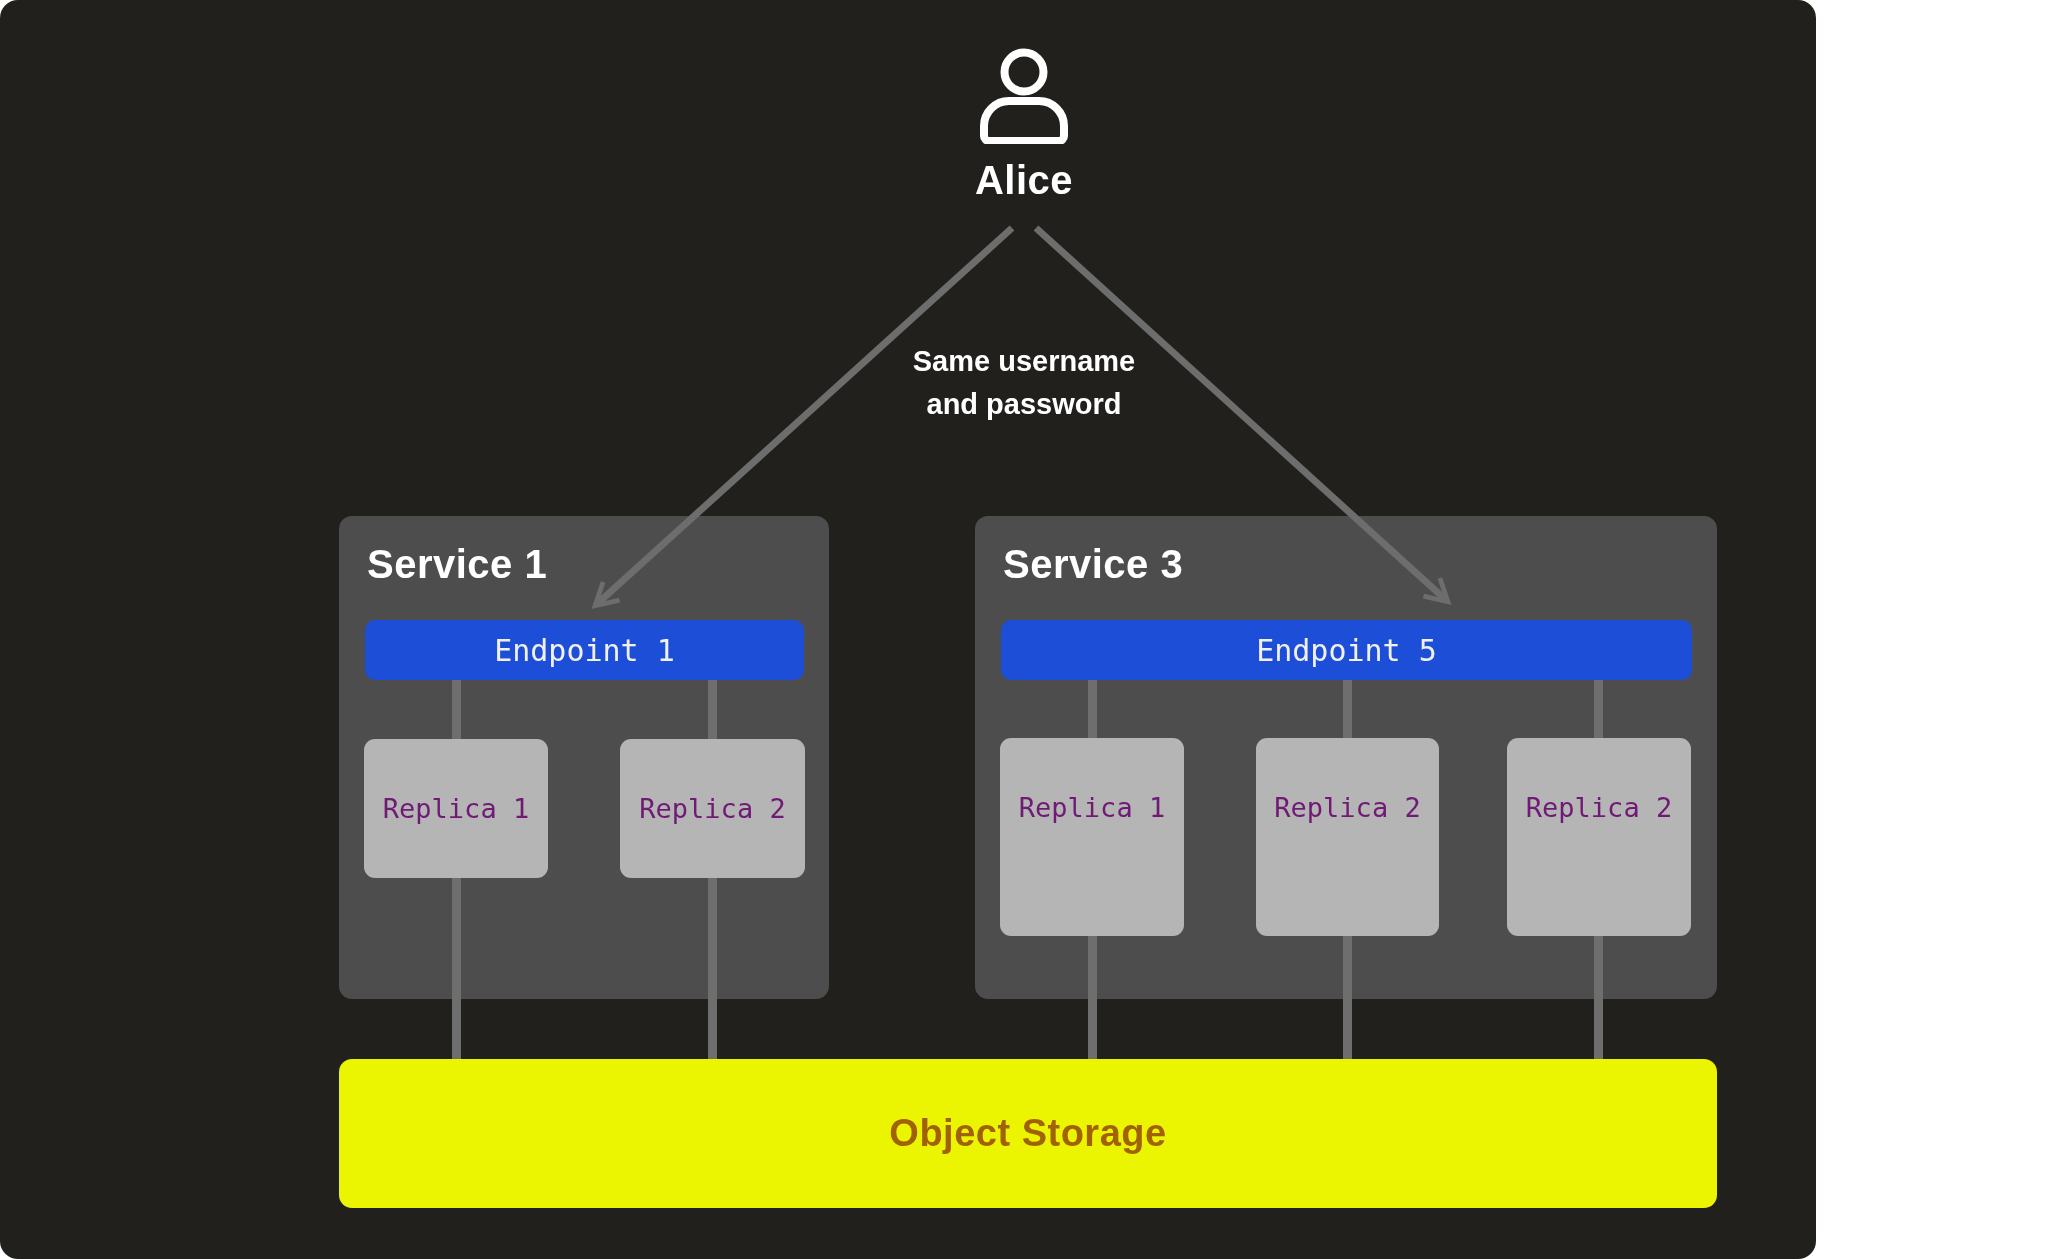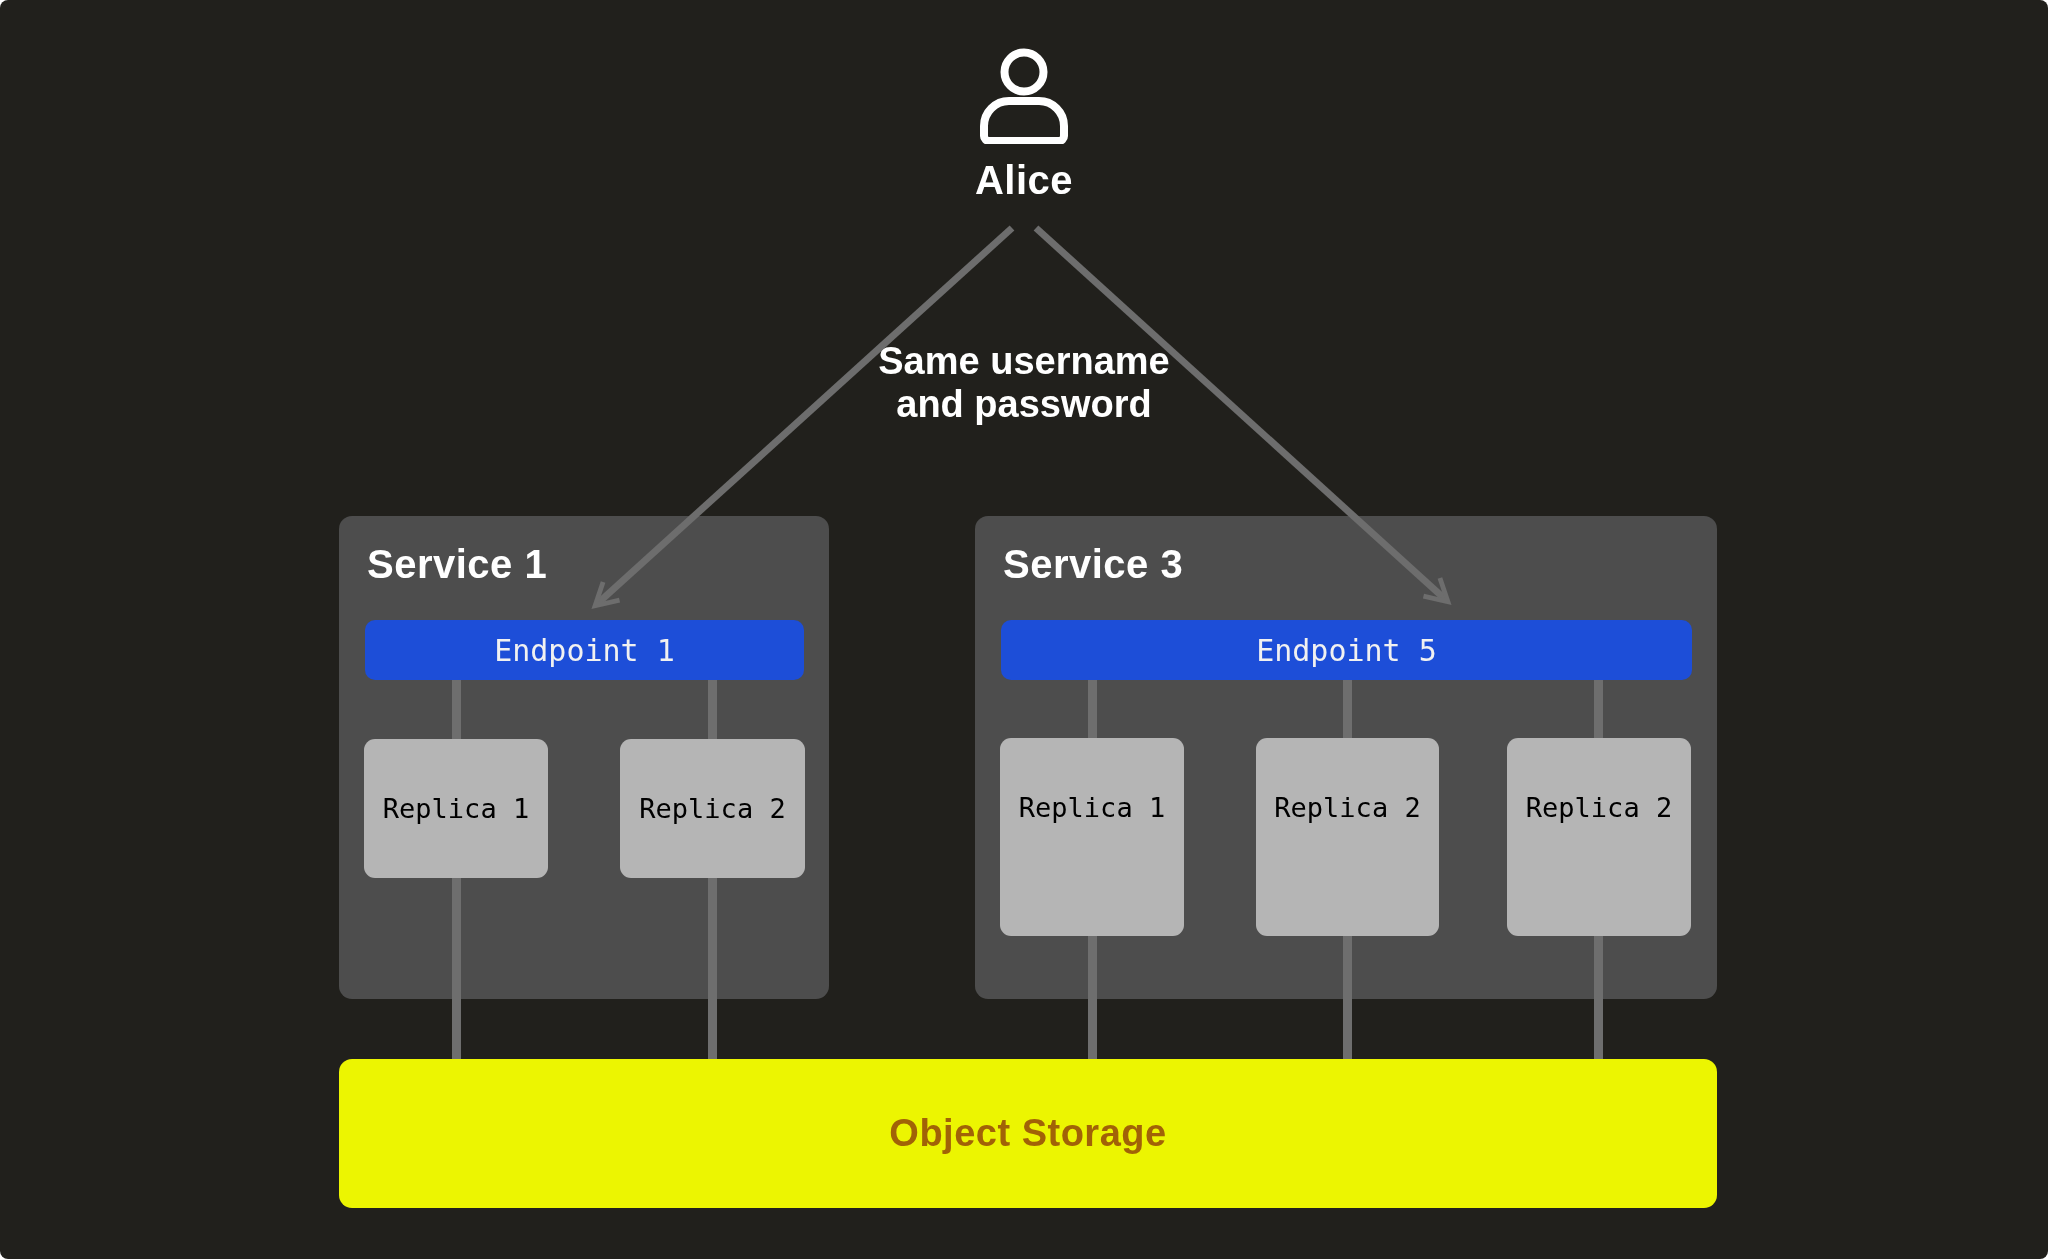--- a/index.html
+++ b/index.html
@@ -3,24 +3,24 @@
 <meta charset="utf-8">
 <style>
   html, body {
     margin: 0;
     padding: 0;
     background: #ffffff;
     font-family: "Liberation Sans", sans-serif;
   }
   .canvas {
     position: relative;
-    width: 2048px;
+    width: 1816px;
     height: 1259px;
     background: #21201c;
-    border-radius: 8px;
+    border-radius: 18px;
     overflow: hidden;
   }
   
   .user-icon {
     position: absolute;
     left: 980px;
     top: 46px;
     width: 88px;
     height: 98px;
   }
@@ -36,21 +36,21 @@
     letter-spacing: 0.5px;
   }
   
   .auth-label {
     position: absolute;
     left: 724px;
     top: 340px;
     width: 600px;
     text-align: center;
     color: #ffffff;
-    font-size: 38px;
+    font-size: 29px;
     font-weight: bold;
     line-height: 43px;
   }
   
   .arrows {
     position: absolute;
     left: 0; top: 0;
     width: 2048px;
     height: 1259px;
     z-index: 3;
@@ -91,21 +91,21 @@
     color: #f1f1f1;
     font-family: "DejaVu Sans Mono", monospace;
     font-size: 30px;
   }
   .replica {
     position: absolute;
     background: #b5b5b5;
     border-radius: 11px;
     z-index: 2;
     text-align: center;
-    color: #000000;
+    color: #701a75;
     font-family: "DejaVu Sans Mono", monospace;
     font-size: 27px;
     box-sizing: border-box;
   }
   .replica.short { top: 739px; height: 139px; padding-top: 54px; }
   .replica.tall  { top: 738px; height: 198px; padding-top: 54px; }
   
   .vline {
     position: absolute;
     top: 680px;

